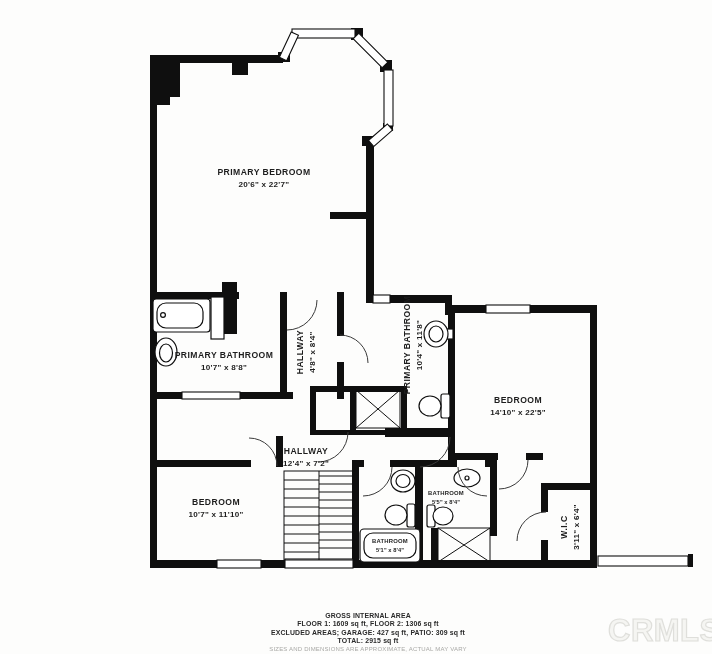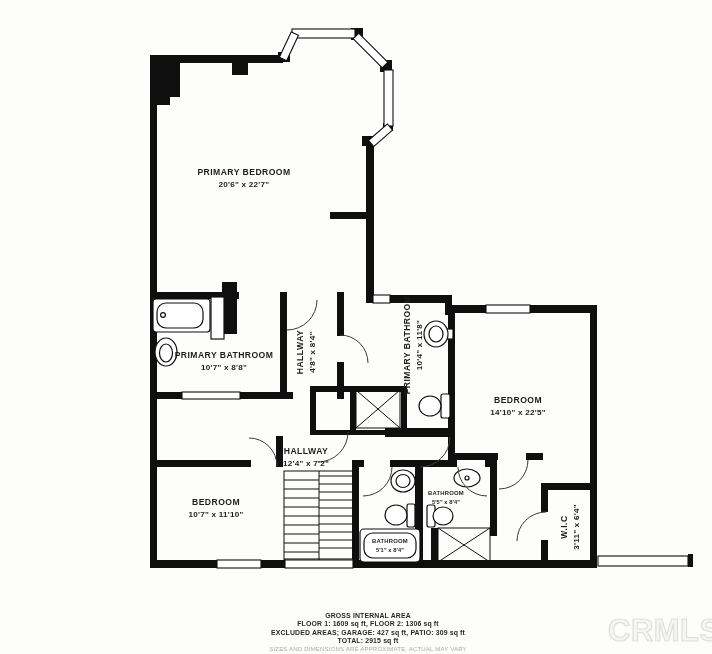--- a/index.html
+++ b/index.html
@@ -176,21 +176,21 @@
       <path class="arc" d="M 249 438 A 28 28 0 0 1 277 466"></path>
       <path class="arc" d="M 348 432 A 30 30 0 0 1 318 462"></path>
       <path class="arc" d="M 450 437 A 30 30 0 0 1 420 467"></path>
       <path class="arc" d="M 392 467 A 29 29 0 0 1 363 496"></path>
       <path class="arc" d="M 458 467 A 29 29 0 0 0 487 496"></path>
       <path class="arc" d="M 528 460 A 29 29 0 0 1 499 489"></path>
       <path class="arc" d="M 517 541 A 29 29 0 0 1 546 512"></path>
     </g>
   </svg>
 
-  <div class="lbl" style="left:244px;top:166px;">
+  <div class="lbl" style="left:264px;top:166px;">
     <div class="nm">PRIMARY BEDROOM</div>
     <div class="dm">20'6" x 22'7"</div>
   </div>
 
   <div class="lbl" style="left:224px;top:349px;">
     <div class="nm">PRIMARY BATHROOM</div>
     <div class="dm">10'7" x 8'8"</div>
   </div>
 
   <div class="lbl vert" style="left:307px;top:352px;">

